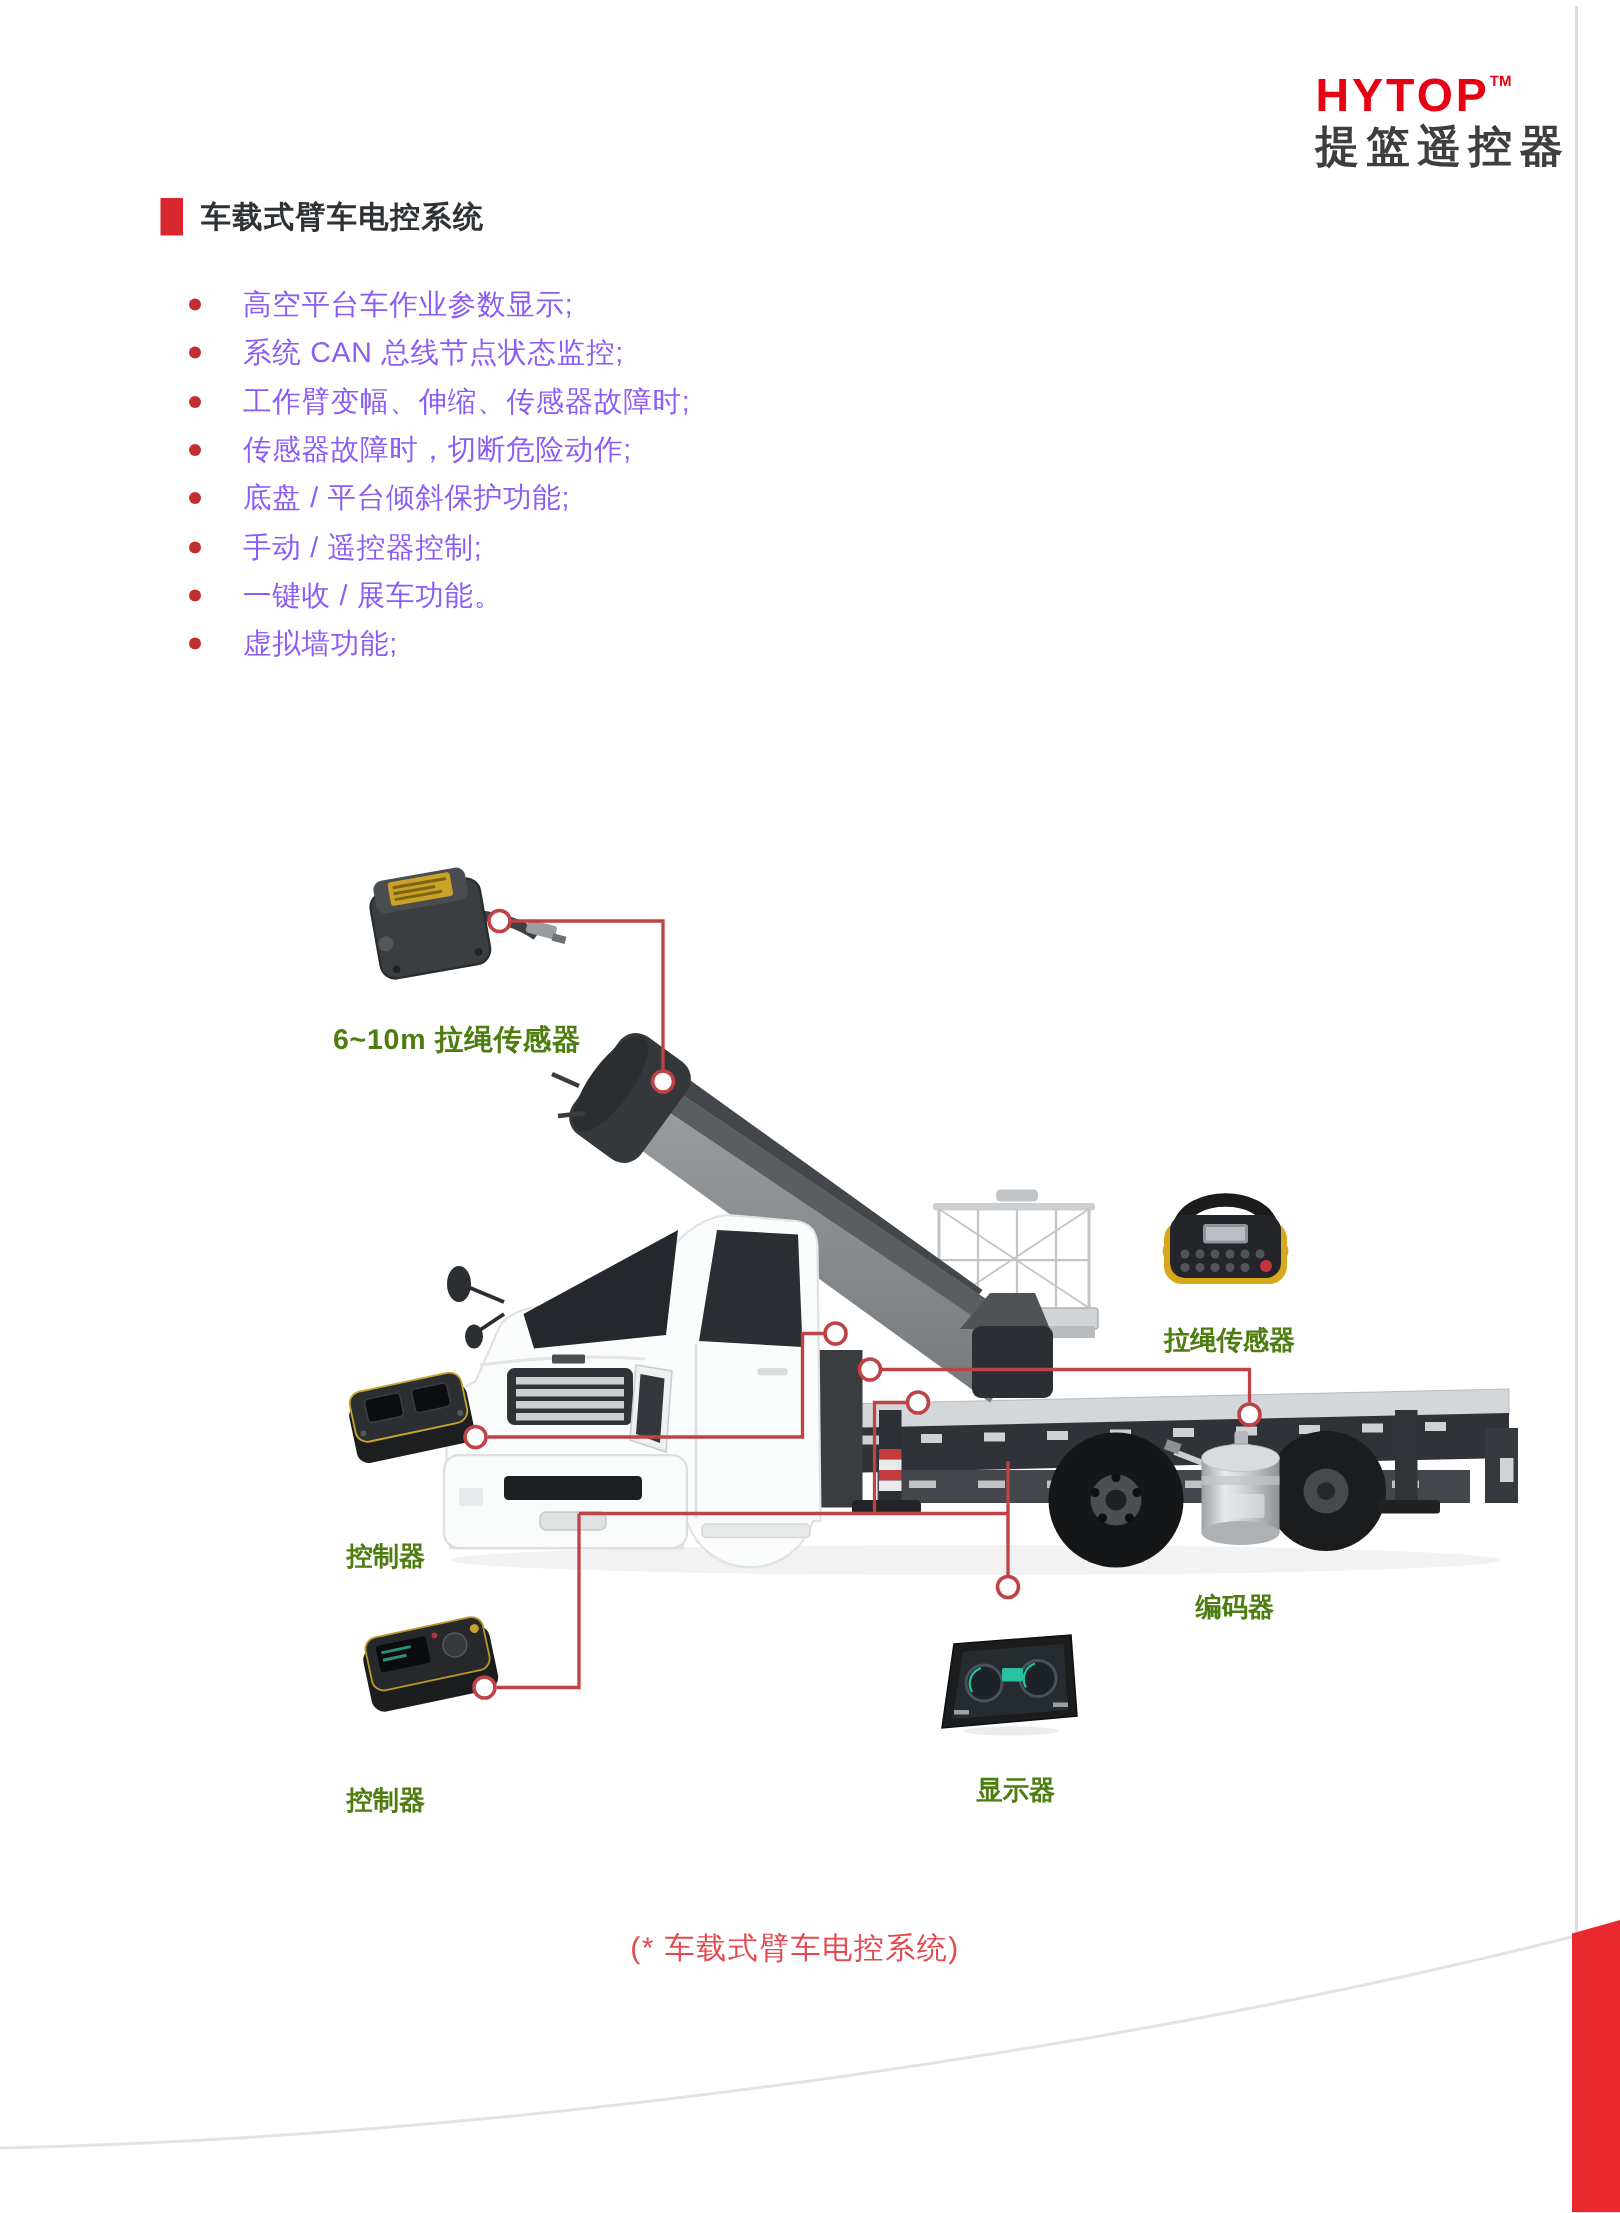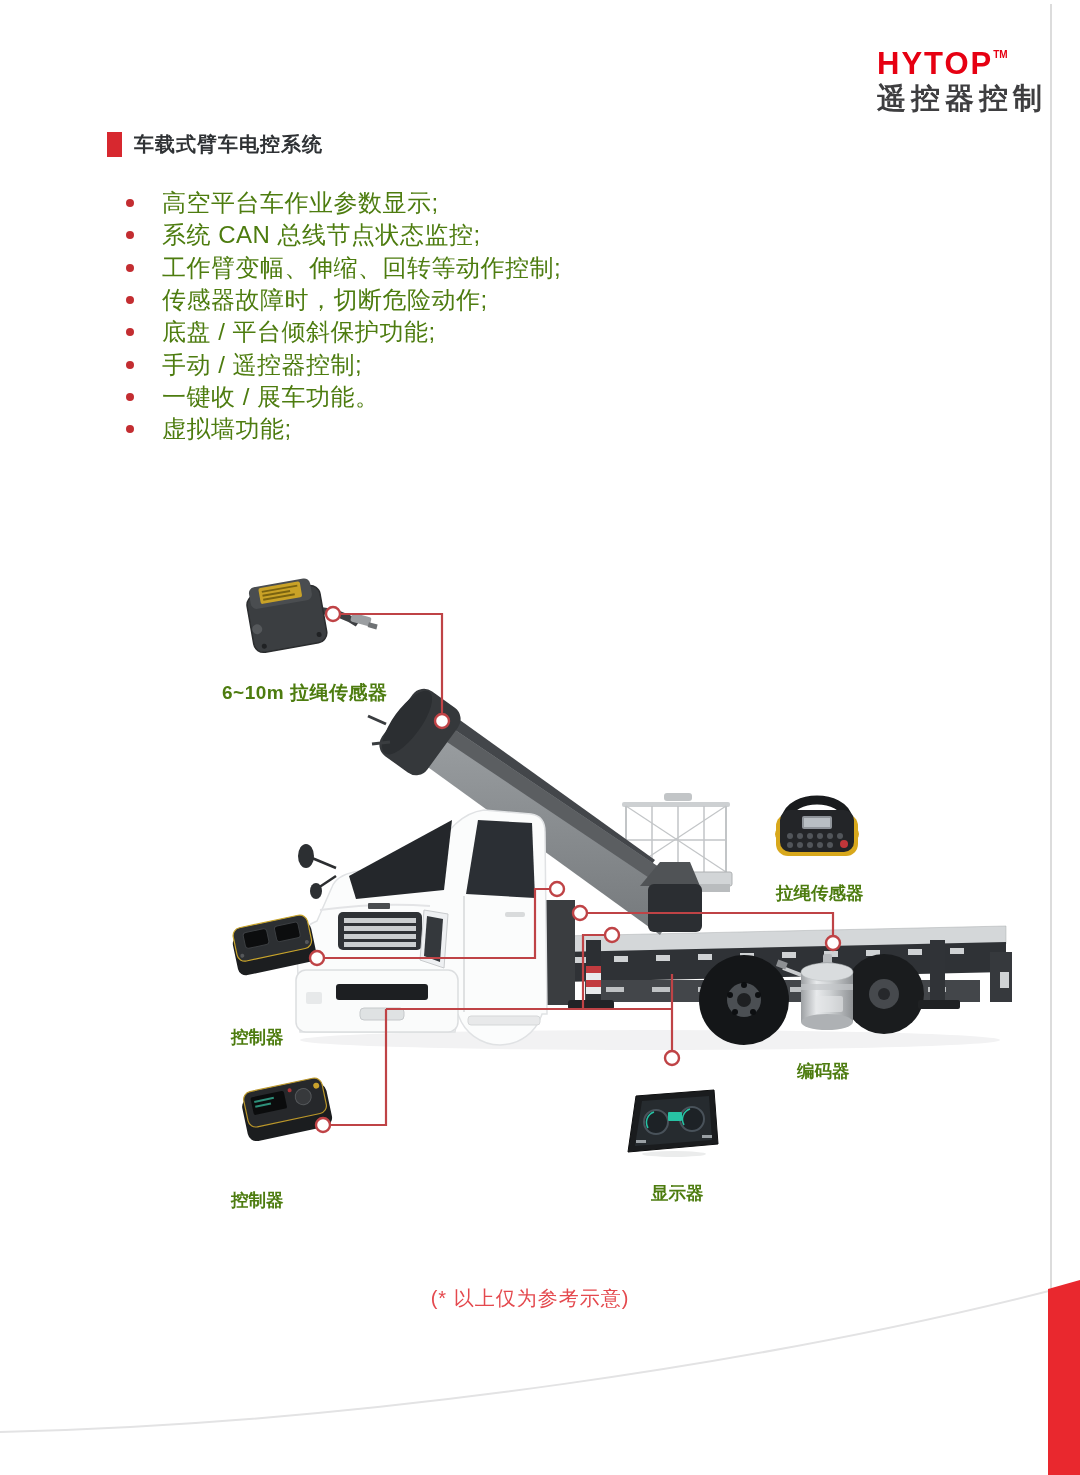--- a/index.html
+++ b/index.html
@@ -13,21 +13,21 @@
   .logo .brand{font-size:31px;font-weight:bold;letter-spacing:2px;color:#e60012;}
   .logo .brand sup{font-size:10px;letter-spacing:0;color:#e60012;vertical-align:top;position:relative;top:2px;}
   .logo .cn{font-size:29px;font-weight:bold;letter-spacing:5px;color:#3e3e40;margin-top:5px;}
   
   .title-marker{position:absolute;left:107px;top:132px;width:15px;height:25px;background:#d7282f;z-index:5;}
   .section-title{position:absolute;left:134px;top:131px;font-size:20px;font-weight:bold;color:#2f3235;letter-spacing:1px;z-index:5;}
   
   .features{position:absolute;left:126px;top:187px;z-index:5;}
   .feature{height:32.3px;display:flex;align-items:center;}
   .feature .dot{width:8px;height:8px;border-radius:50%;background:#c32d31;margin-right:28px;flex:none;}
-  .feature .txt{font-size:24px;color:#4d7c0f;letter-spacing:0.5px;white-space:nowrap;}
+  .feature .txt{font-size:19px;color:#8b5cf6;letter-spacing:0.5px;white-space:nowrap;}
   
   .dlabel{position:absolute;font-weight:bold;color:#4d7c0f;z-index:6;white-space:nowrap;}
   .lbl-sensor{left:222px;top:680px;font-size:19px;letter-spacing:0.5px;}
   .lbl-remote{left:776px;top:881px;font-size:17.5px;}
   .lbl-encoder{left:797px;top:1059px;font-size:17.5px;}
   .lbl-ctl1{left:231px;top:1025px;font-size:17.5px;}
   .lbl-ctl2{left:231px;top:1188px;font-size:17.5px;}
   .lbl-display{left:651px;top:1181px;font-size:17.5px;}
   .note{position:absolute;left:365px;top:1285px;width:330px;text-align:center;font-size:20px;color:#e4494e;letter-spacing:1px;z-index:6;}
 </style>
@@ -37,38 +37,38 @@
 <div class="page">
 
   <svg class="layer" width="1080" height="1475" viewBox="0 0 1080 1475" style="z-index:0">
     <rect x="1050" y="4" width="2" height="1284" fill="#dcdcdc"></rect>
     <path d="M 0,1432 C 360,1424 780,1362 1080,1283" stroke="#e3e3e4" stroke-width="2" fill="none"></path>
     <polygon points="1048,1289 1080,1280 1080,1475 1048,1475" fill="#e9282e"></polygon>
   </svg>
 
   <div class="logo">
     <div class="brand"><span>HYTOP</span><sup>TM</sup></div>
-    <div class="cn">遥控器控制</div>
+    <div class="cn">提篮遥控器</div>
   </div>
 
   <div class="title-marker"></div>
   <div class="section-title">车载式臂车电控系统</div>
 
   <div class="features">
     <div class="feature">
         <span class="dot"></span>
         <span class="txt">高空平台车作业参数显示;</span>
       </div>
     <div class="feature">
         <span class="dot"></span>
         <span class="txt">系统 CAN 总线节点状态监控;</span>
       </div>
     <div class="feature">
         <span class="dot"></span>
-        <span class="txt">工作臂变幅、伸缩、回转等动作控制;</span>
+        <span class="txt">工作臂变幅、伸缩、传感器故障时;</span>
       </div>
     <div class="feature">
         <span class="dot"></span>
         <span class="txt">传感器故障时，切断危险动作;</span>
       </div>
     <div class="feature">
         <span class="dot"></span>
         <span class="txt">底盘 / 平台倾斜保护功能;</span>
       </div>
     <div class="feature">
@@ -335,15 +335,15 @@
     </g>
   </svg>
 
   <div class="dlabel lbl-sensor">6~10m 拉绳传感器</div>
   <div class="dlabel lbl-remote">拉绳传感器</div>
   <div class="dlabel lbl-encoder">编码器</div>
   <div class="dlabel lbl-ctl1">控制器</div>
   <div class="dlabel lbl-ctl2">控制器</div>
   <div class="dlabel lbl-display">显示器</div>
 
-  <div class="note">(* 以上仅为参考示意)</div>
+  <div class="note">(* 车载式臂车电控系统)</div>
 
 </div>
 
 </body></html>

